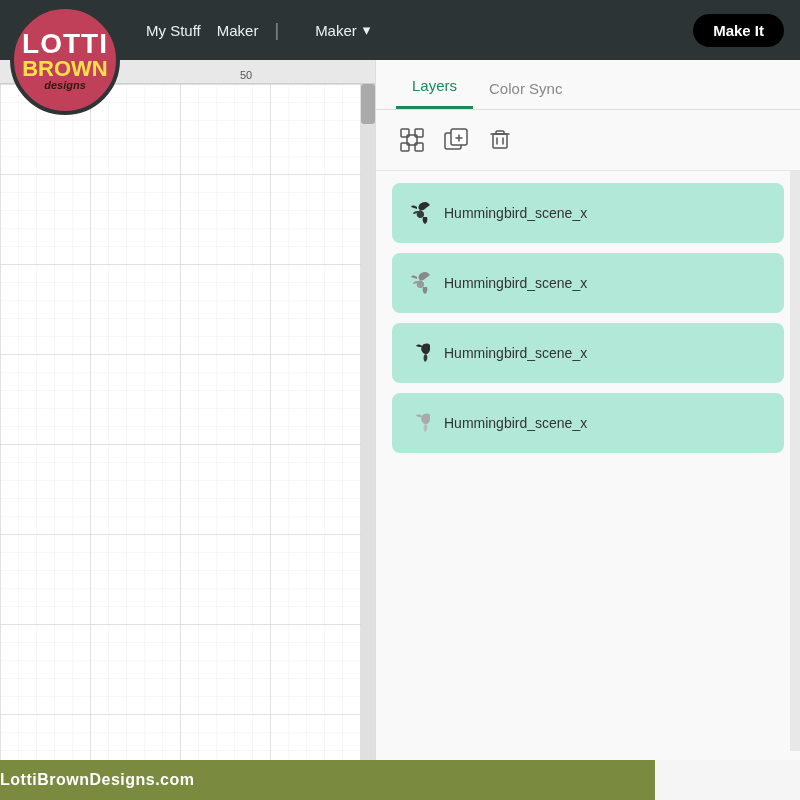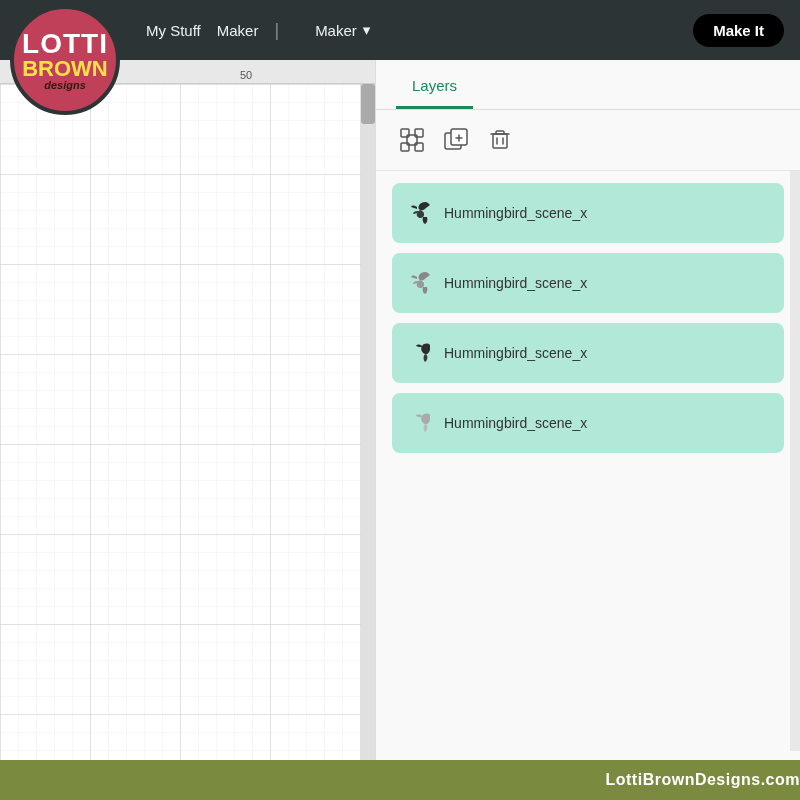--- a/index.html
+++ b/index.html
@@ -251,26 +251,26 @@
     }
 
     .layer-name {
       font-size: 14px;
       color: #333;
       font-weight: 400;
     }
 
     
     #footer {
-      width: 800px;
+      width: 655px;
       height: 40px;
       background: #7a8a3e;
       display: flex;
       align-items: center;
-      justify-content: flex-end;
+      justify-content: flex-start;
     }
 
     #footer-text {
       color: white;
       font-size: 16px;
       font-weight: 600;
       letter-spacing: 0.5px;
     }
 
     
@@ -324,20 +324,23 @@
       </svg>
     </div>
   </div>
 
   <div id="right-panel">
 
     <div id="tabs-bar">
       <div class="tab-item active">
         <span>Layers</span>
       </div>
+      <div class="tab-item inactive">
+        <span>Color Sync</span>
+      </div>
     </div>
 
     <div id="toolbar-row">
 
       <div class="toolbar-icon">
         <svg width="26" height="26" viewBox="0 0 26 26" fill="none" xmlns="http://www.w3.org/2000/svg">
           <rect x="2" y="2" width="8" height="8" rx="1" stroke="#555" stroke-width="1.5" fill="none"></rect>
           <rect x="16" y="2" width="8" height="8" rx="1" stroke="#555" stroke-width="1.5" fill="none"></rect>
           <rect x="2" y="16" width="8" height="8" rx="1" stroke="#555" stroke-width="1.5" fill="none"></rect>
           <rect x="16" y="16" width="8" height="8" rx="1" stroke="#555" stroke-width="1.5" fill="none"></rect>

